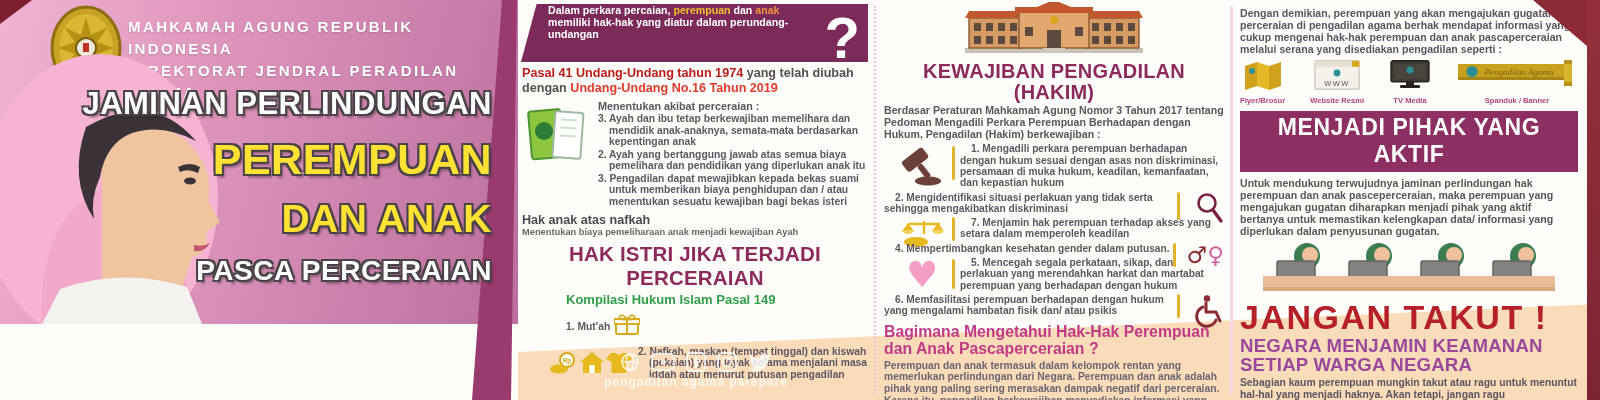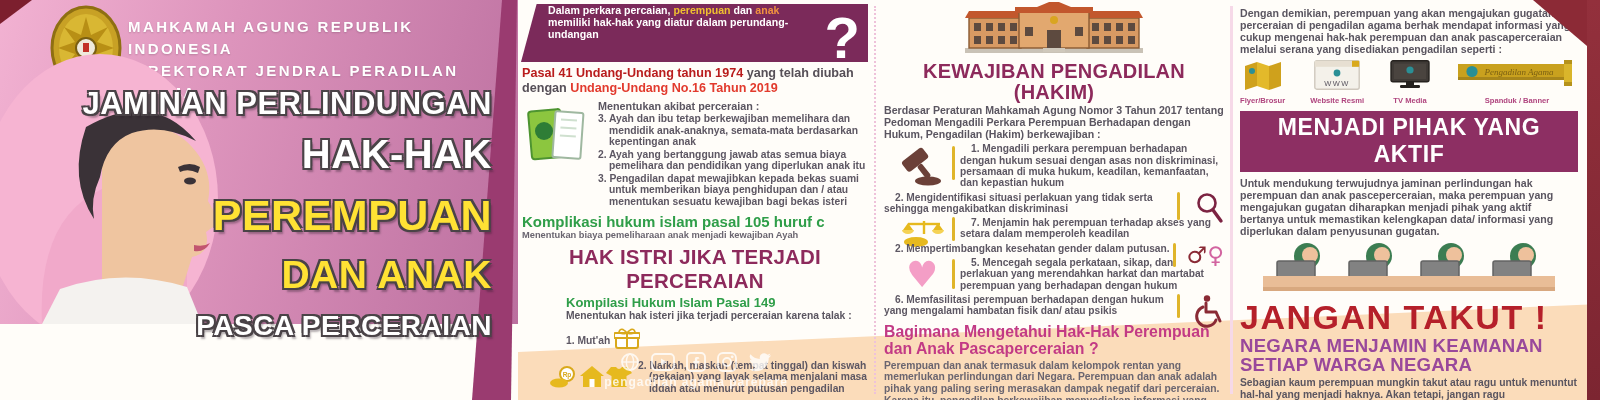--- a/index.html
+++ b/index.html
@@ -130,21 +130,20 @@
       <path d="M60 275 Q55 170 120 140 Q185 120 205 170 L205 275 Z" fill="#f1a9ca"></path>
       <path d="M120 92 Q175 60 210 98 Q232 122 226 152 L238 173 L224 183 Q229 204 210 208 L200 240 L120 240 Z" fill="#efc5a0"></path>
       <path d="M104 78 Q170 40 214 92 Q180 74 150 84 Q124 94 118 128 Q108 150 112 170 Q86 130 104 78 Z" fill="#3a3237"></path>
       <path d="M196 118 Q208 112 218 118 L216 124 Q206 119 198 123 Z" fill="#3a3237"></path>
       <ellipse cx="208" cy="132" rx="6" ry="3.4" fill="#3a3237"></ellipse>
       <path d="M212 196 q10 2 16 -2 q-6 10 -16 8 Z" fill="#c2556f"></path>
       <path d="M78 240 Q140 218 205 238 L220 275 L60 275 Z" fill="#f4f2ef"></path>
     </svg>
     <div class="hero-titles">
       <div class="ht ht1">JAMINAN PERLINDUNGAN</div>
-      <div class="ht ht2">HAK-HAK</div>
       <div class="ht ht3 yellow">PEREMPUAN</div>
       <div class="ht ht4 yellow">DAN ANAK</div>
       <div class="ht ht5">PASCA PERCERAIAN</div>
     </div>
   </div>
   <div class="corner-tl"></div>
 
   <div class="tahukah-box">
     <div class="tahukah-sub"><span>Dalam perkara percaian, </span><span class="hl-gold">perempuan</span><span> dan </span><span class="hl-orange">anak</span><span> memiliki hak-hak yang diatur dalam perundang-undangan</span></div>
     <div class="qmark">?</div>
@@ -168,27 +167,26 @@
           <circle cx="20" cy="27" r="9" fill="#2e7d36"></circle>
         </svg>
       </span>
       <div class="menent-intro body-txt">Menentukan akibat perceraian :</div>
       <div class="akibat body-txt hang">3. Ayah dan ibu tetap berkewajiban memelihara dan mendidik anak-anaknya, semata-mata berdasarkan kepentingan anak</div>
       <div class="akibat body-txt hang">2. Ayah yang bertanggung jawab atas semua biaya pemelihara dan pendidikan yang diperlukan anak itu</div>
       <div class="akibat body-txt hang">3. Pengadilan dapat mewajibkan kepada bekas suami untuk memberikan biaya penghidupan dan / atau menentukan sesuatu kewajiban bagi bekas isteri</div>
     </div>
 
     <div class="nafkah">
-      <div class="nafkah-l">Komplikasi hukum islam pasal 105 huruf c</div>
+      <div class="nafkah-t">Hak anak atas nafkah</div>
       <div class="nafkah-s">Menentukan biaya pemeliharaan anak menjadi kewajiban Ayah</div>
     </div>
 
     <div class="histri-title">HAK ISTRI JIKA TERJADI PERCERAIAN</div>
     <div class="histri-law">Kompilasi Hukum Islam Pasal 149</div>
-    <div class="histri-intro">Menentukan hak isteri jika terjadi perceraian karena talak :</div>
 
     <div class="hi-row body-txt">
       <span>1. Mut'ah</span>
       <span>
         <svg width="26" height="22" viewBox="0 0 26 22">
           <rect x="2" y="9" width="22" height="11" rx="2" fill="#fff" stroke="#d9a91c" stroke-width="2"></rect>
           <rect x="0" y="5" width="26" height="5" rx="1.5" fill="#fff" stroke="#d9a91c" stroke-width="2"></rect>
           <line x1="13" y1="5" x2="13" y2="20" stroke="#d9a91c" stroke-width="2"></line>
           <path d="M13 5 q-6 -7 -8 -1 q2 3 8 1 M13 5 q6 -7 8 -1 q-2 3 -8 1" fill="none" stroke="#d9a91c" stroke-width="1.6"></path>
         </svg>
@@ -315,21 +313,21 @@
           <path d="M3 12 h10 l-5 -7 Z M33 12 h10 l-5 -7 Z" fill="#e6b91e"></path>
           <path d="M2 12 a6 4 0 0 0 12 0 Z M32 12 a6 4 0 0 0 12 0 Z" fill="#f5d255"></path>
           <ellipse cx="16" cy="24" rx="12" ry="5" fill="#e6b91e"></ellipse>
         </svg>
       </span>
       <span class="vbar"></span>
       <span class="hang">7. Menjamin hak perempuan terhadap akses yang setara dalam memperoleh keadilan</span>
     </div>
 
     <div class="kitem k4 k-icon-r body-txt">
-      <span class="hang">2. Mempertimbangkan kesehatan gender dalam putusan.</span>
+      <span class="hang">4. Mempertimbangkan kesehatan gender dalam putusan.</span>
       <span class="vbar"></span>
       <span class="icon-r gender-ic"><span class="m">♂</span><span class="f">♀</span></span>
     </div>
 
     <div class="kitem k5 k-icon-l body-txt">
       <span class="icon-l heart-ic" style="left:22px;">♥</span>
       <span class="vbar"></span>
       <span class="hang">5. Mencegah segala perkataan, sikap, dan perlakuan yang merendahkan harkat dan martabat perempuan yang berhadapan dengan hukum</span>
     </div>
 

